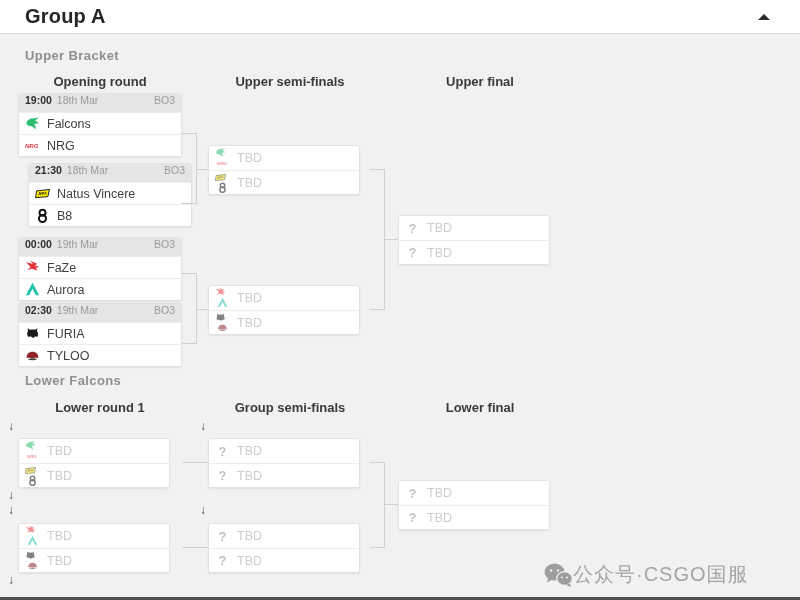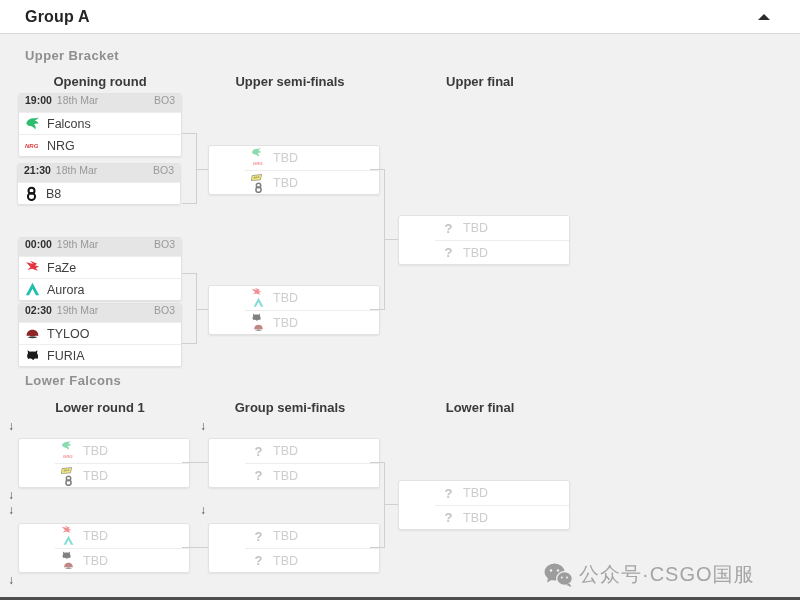--- a/index.html
+++ b/index.html
@@ -3,39 +3,39 @@
 <meta charset="utf-8">
 <style>
   * { margin:0; padding:0; box-sizing:border-box; }
   html,body { width:800px; height:600px; }
   body { font-family:"Liberation Sans",sans-serif; background:#f1f1f2; position:relative; overflow:hidden; }
 
   
   .topbar { position:absolute; left:0; top:0; width:800px; height:34px; background:#ffffff;
             border-bottom:1px solid #d8d8d8; display:flex; align-items:center;
             justify-content:space-between; padding:0 30px 0 25px; z-index:5; }
-  .title  { font-size:16px; font-weight:bold; color:#252525; letter-spacing:.2px; }
+  .title  { font-size:20px; font-weight:bold; color:#252525; letter-spacing:.2px; }
   .caret  { width:0; height:0; border-left:6px solid transparent; border-right:6px solid transparent;
             border-bottom:6px solid #2b2b2b; cursor:pointer; }
 
   .section-label { position:absolute; font-size:13px; font-weight:bold; color:#8f8f8f; letter-spacing:.4px; }
   .col-header    { position:absolute; width:164px; text-align:center; font-size:13px; font-weight:bold; color:#3a3a3a; }
 
   
   .match { position:absolute; width:164px; background:#fff; border:1px solid #e2e2e2; border-radius:3px;
            box-shadow:0 1px 2px rgba(0,0,0,.07); overflow:hidden; }
   .match-header { height:18px; background:#e5e5e5; display:flex; align-items:flex-start;
                   padding:0 6px; font-size:10.5px; }
   .mh-time { font-weight:bold; color:#2e2e2e; margin-right:5px; }
   .mh-date { color:#999; flex:1; }
   .mh-bo   { color:#999; }
   .team-row { height:22px; display:flex; align-items:center; padding:0 6px;
               font-size:12.5px; color:#3f3f3f; background:#fff; border-top:1px solid #ededed; }
   .match .team-row:first-child { border-top:none; }
-  .tbd-card { width:172px;padding-left:36px; }
+  .tbd-card { width:152px; }
   .tbd-card .team-row { height:24px; }
   .tbd { color:#cdcdcd; }
 
   .logo { width:15px; height:15px; margin-right:7px; flex:none; display:block; }
   .logo svg { display:block; }
   .stack { position:relative; width:17px; height:22px; margin-right:5px; flex:none; opacity:.55; }
   .stack .mini { position:absolute; width:11px; height:11px; display:block; }
   .stack .m1 { left:0; top:0; }
   .stack .m2 { left:2px; top:10px; }
   .qmark { width:15px; margin-right:7px; flex:none; text-align:center; font-size:13px;
@@ -43,21 +43,21 @@
 
   
   .line { position:absolute; background:#cfcfcf; }
   .h { height:1px; } .v { width:1px; }
 
   
   .drop { position:absolute; font-size:12px; font-weight:bold; color:#4a4a4a; line-height:12px; }
 
   
   .watermark { position:absolute; left:543px; top:561px; display:flex; align-items:center;
-               gap:6px; color:#a5a5a5; font-size:20px; letter-spacing:1px; }
+               gap:0; color:#a5a5a5; font-size:20px; letter-spacing:1px; }
   .bottombar { position:absolute; left:0; bottom:0; width:800px; height:3px; background:#4e4e4e; }
 </style>
 </head>
 <body>
 
 <div class="topbar">
   <span class="title">Group A</span>
   <span class="caret"></span>
 </div>
 
@@ -83,25 +83,34 @@
   <div class="team-row">
     <span class="logo">
         <svg viewBox="0 0 14 14" width="100%" height="100%">
           <text x="0" y="9.6" font-family="Liberation Sans, sans-serif" font-size="5.6" font-weight="bold" font-style="italic" fill="#e03a3e">NRG</text>
         </svg>
       </span>
     <span>NRG</span>
   </div>
 </div>
 
-<div class="match" style="left:17px;top:163px">
+<div class="match" style="left:28px;top:163px">
   <div class="match-header">
     <span class="mh-time">21:30</span>
     <span class="mh-date">18th Mar</span>
     <span class="mh-bo">BO3</span>
+  </div>
+  <div class="team-row">
+    <span class="logo">
+        <svg viewBox="0 0 14 14" width="100%" height="100%">
+          <polygon points="1.5,4.6 13.5,3.2 12,10 0.5,10.8" fill="#ffee00" stroke="#1a1a1a" stroke-width="0.9"></polygon>
+          <path d="M3.5 8.6 L4.3 5.9 L5.1 8.3 L5.9 5.7 M6.8 8.1 L7.4 5.6 L8.2 7.9 M9.2 7.8 L9.7 5.4 L10.6 7.6" stroke="#1a1a1a" stroke-width="0.7" fill="none"></path>
+        </svg>
+      </span>
+    <span>Natus Vincere</span>
   </div>
   <div class="team-row">
     <span class="logo">
         <svg viewBox="0 0 14 14" width="100%" height="100%">
           <circle cx="7" cy="4.4" r="2.8" fill="none" stroke="#141414" stroke-width="1.9"></circle>
           <circle cx="7" cy="9.8" r="3.3" fill="none" stroke="#141414" stroke-width="1.9"></circle>
         </svg>
       </span>
     <span>B8</span>
   </div>
@@ -133,33 +142,33 @@
 
 <div class="match" style="left:18px;top:303px">
   <div class="match-header">
     <span class="mh-time">02:30</span>
     <span class="mh-date">19th Mar</span>
     <span class="mh-bo">BO3</span>
   </div>
   <div class="team-row">
     <span class="logo">
         <svg viewBox="0 0 14 14" width="100%" height="100%">
+          <path d="M2.4 2 L4.6 3.6 C6.2 3 7.8 3 9.4 3.6 L11.6 2 L11.2 5 C12.4 6.6 12.6 8.4 11.6 10.2 C9.8 9.4 8.6 9.8 7.6 11.4 C6.4 9.8 5 9.4 3 10.2 C1.6 8.4 1.8 6.6 2.8 5 Z" fill="#1a1a1a"></path>
+        </svg>
+      </span>
+    <span>FURIA</span>
+  </div>
+  <div class="team-row">
+    <span class="logo">
+        <svg viewBox="0 0 14 14" width="100%" height="100%">
           <path d="M1.6 9.6 C1.2 6 3.6 3.6 7 3.6 C10.4 3.6 12.8 6 12.4 9.6 C10.8 8.6 9.6 9.4 7 9.4 C4.4 9.4 3.2 8.6 1.6 9.6 Z" fill="#8f2626"></path>
           <path d="M2.4 10.4 C5.4 9.3 8.6 9.3 11.6 10.4 C8.6 11.7 5.4 11.7 2.4 10.4 Z" fill="#3a3a3a"></path>
         </svg>
       </span>
     <span>TYLOO</span>
-  </div>
-  <div class="team-row">
-    <span class="logo">
-        <svg viewBox="0 0 14 14" width="100%" height="100%">
-          <path d="M2.4 2 L4.6 3.6 C6.2 3 7.8 3 9.4 3.6 L11.6 2 L11.2 5 C12.4 6.6 12.6 8.4 11.6 10.2 C9.8 9.4 8.6 9.8 7.6 11.4 C6.4 9.8 5 9.4 3 10.2 C1.6 8.4 1.8 6.6 2.8 5 Z" fill="#1a1a1a"></path>
-        </svg>
-      </span>
-    <span>FURIA</span>
   </div>
 </div>
 
 <div class="match tbd-card" style="left:208px;top:145px">
   <div class="team-row">
     <span class="stack">
       <span class="mini m1"><svg viewBox="0 0 14 14" width="100%" height="100%">
             <path d="M1.2 6.8 C2.2 3.2 5.8 1.6 9.4 2.2 L12.8 1.4 C11.6 2.9 10.6 3.6 9 4.1 C11.2 4.6 12.3 5.6 12.8 7.2 C11 6.8 9.8 7 8.4 7.7 C9.8 8.8 10.3 10.3 9.7 12.6 C8.3 10.6 6.8 9.7 4.7 9.4 C2.9 9.1 1.6 8.2 1.2 6.8 Z" fill="#2ebd70"></path>
           </svg></span>
       <span class="mini m2"><svg viewBox="0 0 14 14" width="100%" height="100%">

